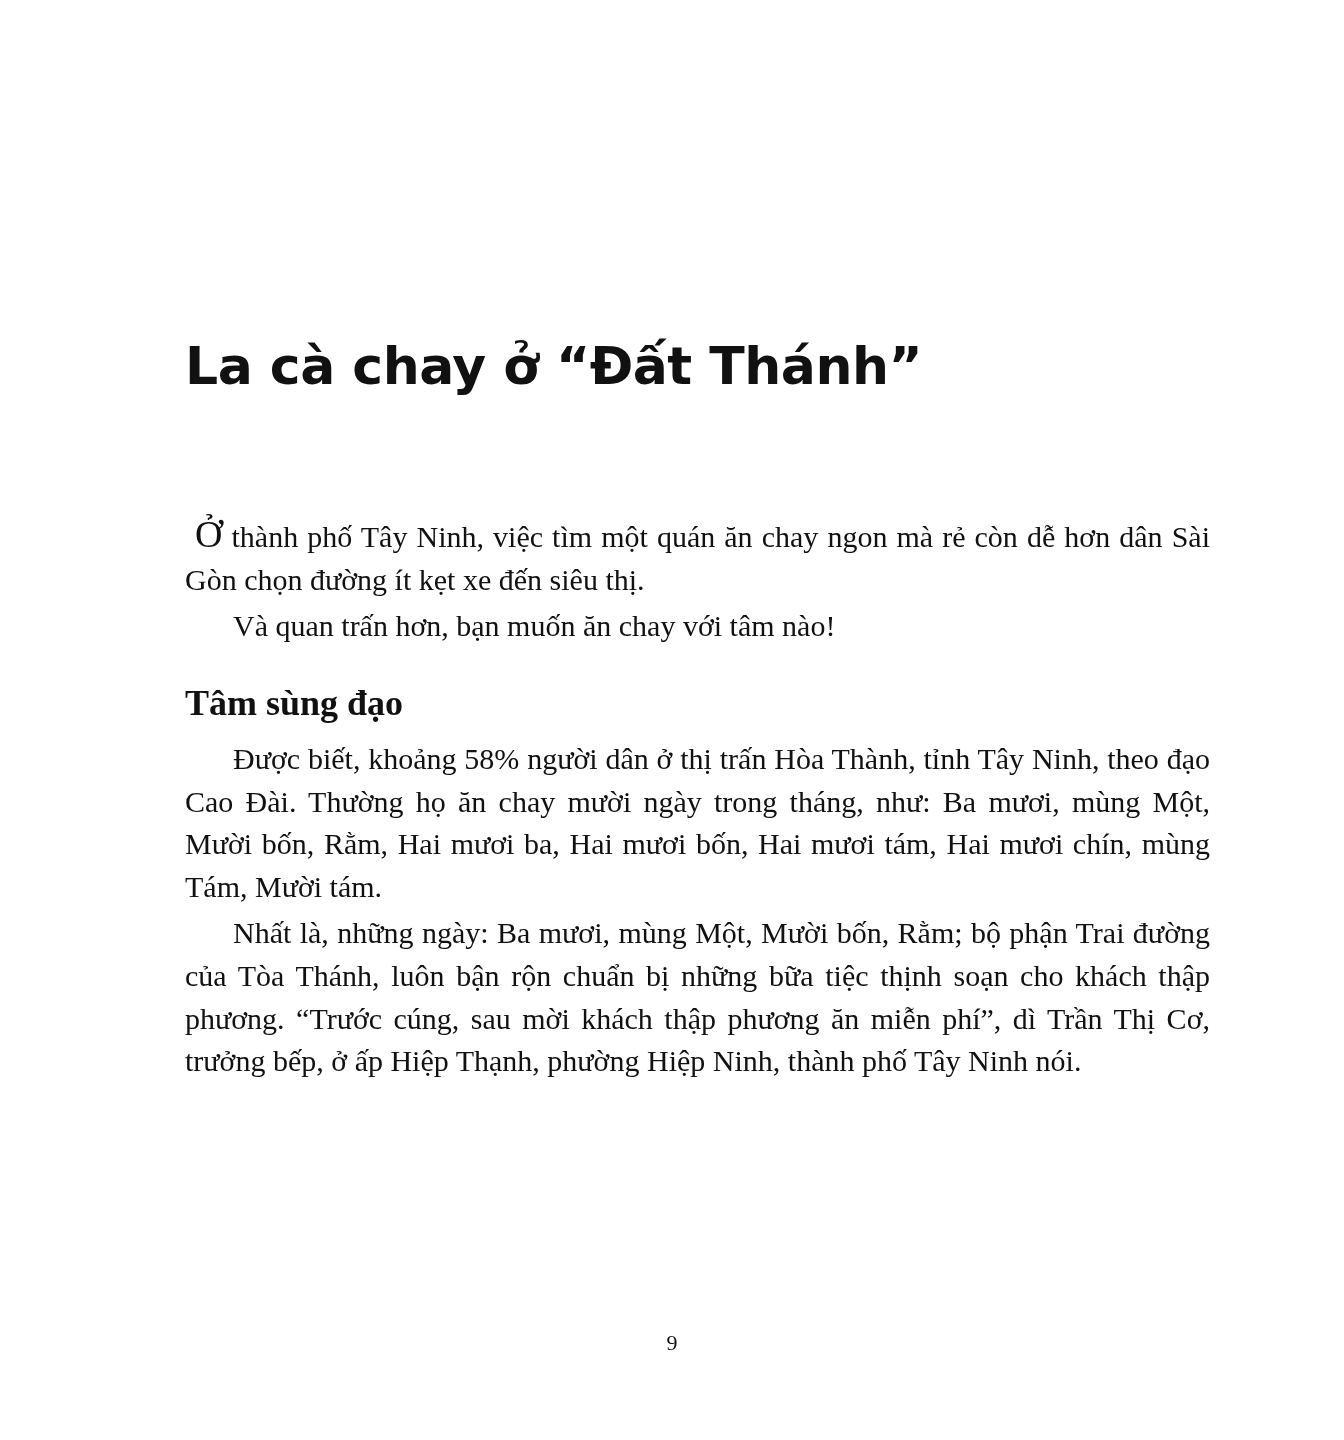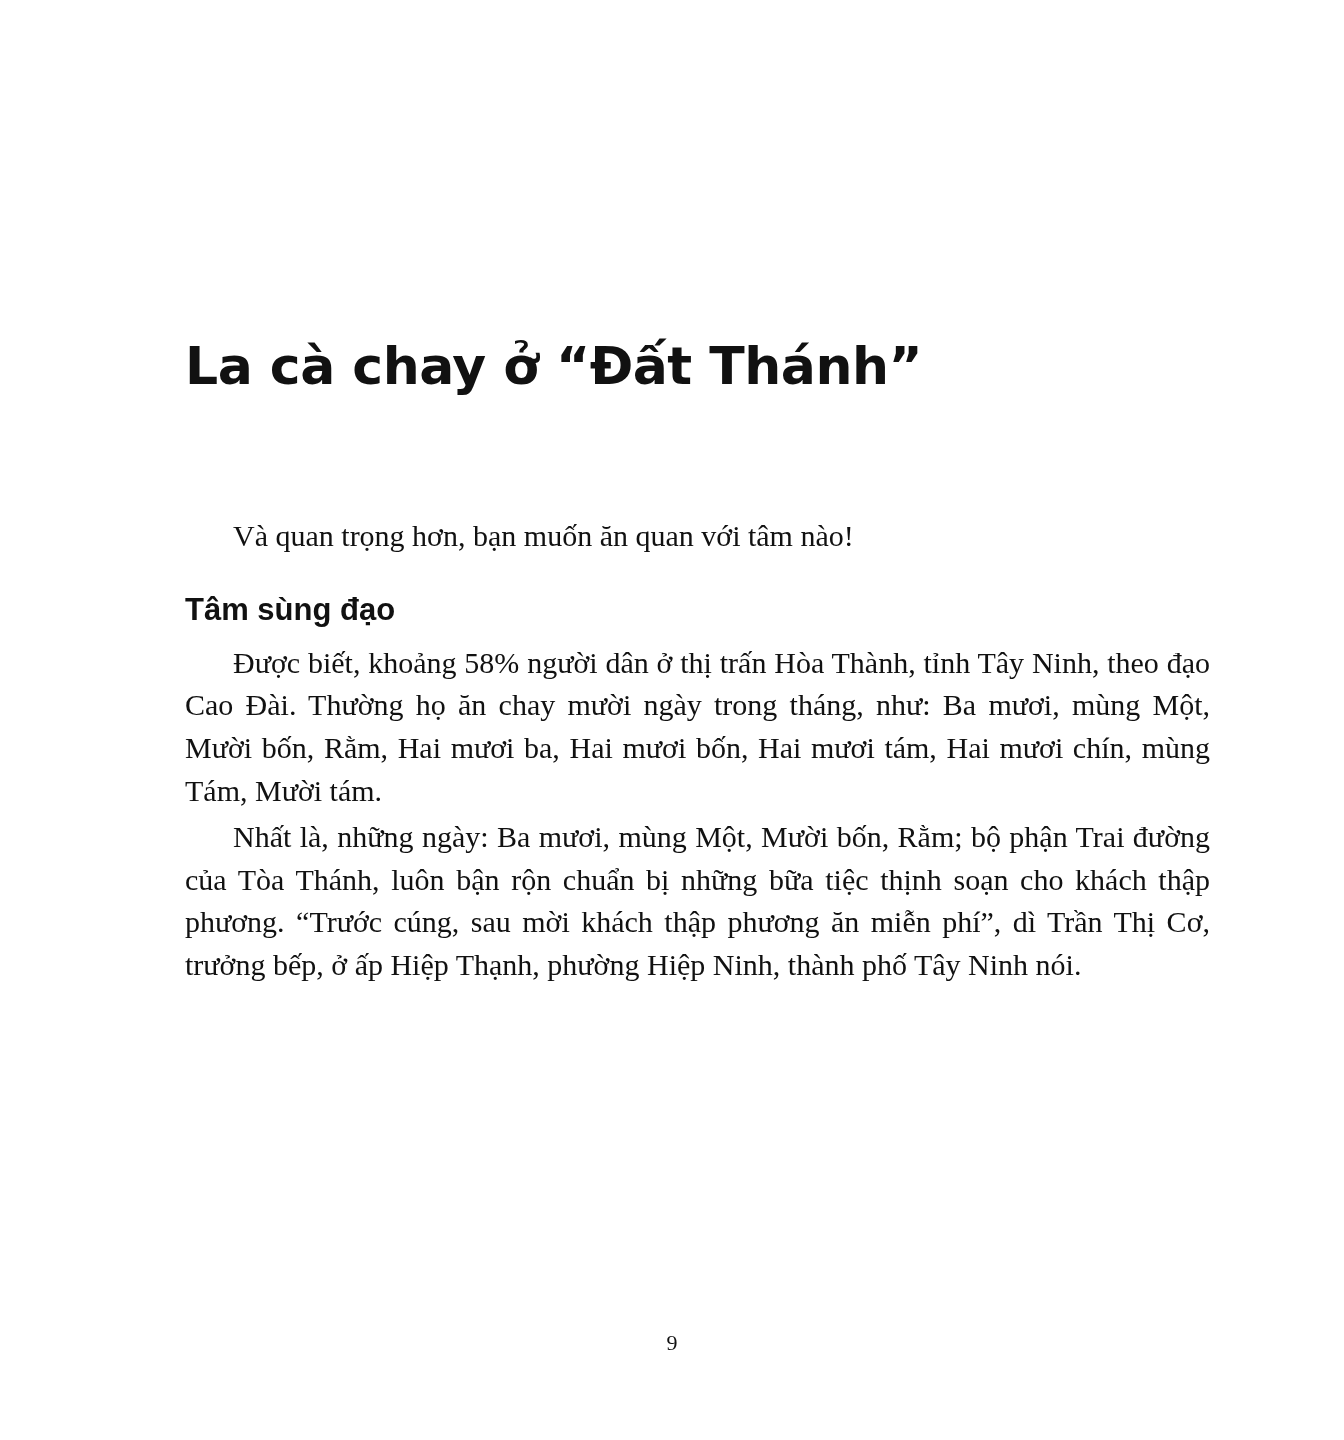--- a/index.html
+++ b/index.html
@@ -50,23 +50,23 @@
   }
   p.para.first .dropcap-lead {
     font-size: 38px;
     line-height: 1;
   }
   .lead-indent {
     display: inline-block;
     width: 10px;
   }
   h2.section-heading {
-    font-family: Liberation Sans, sans-serif;
+    font-family: Liberation Serif, serif;
     font-weight: bold;
-    font-size: 31px;
+    font-size: 36px;
     margin: 34px 0 14px 0;
     color: #111111;
   }
   .page-number {
     position: absolute;
     left: 0;
     right: 0;
     top: 1330px;
     text-align: center;
     font-family: "Liberation Serif", "DejaVu Serif", serif;
@@ -77,22 +77,25 @@
 </head>
 <body>
 
 <div class="page">
   <div class="content">
 
     <h1 class="chapter-title">La cà chay ở “Đất Thánh”</h1>
 
     <div class="body-block">
 
+      <p class="para first">
+        <span class="lead-indent"></span><span class="dropcap-lead">Ở</span><span> thành phố Tây Ninh, việc tìm một quán ăn chay ngon mà rẻ còn dễ hơn dân Sài Gòn chọn đường ít kẹt xe đến siêu thị.</span>
+      </p>
 
-      <p class="para">Và quan trọng hơn, bạn muốn ăn quan với tâm nào!</p>
+      <p class="para">Và quan trấn hơn, bạn muốn ăn chay với tâm nào!</p>
 
       <h2 class="section-heading">Tâm sùng đạo</h2>
 
       <p class="para">Được biết, khoảng 58% người dân ở thị trấn Hòa Thành, tỉnh Tây Ninh, theo đạo Cao Đài. Thường họ ăn chay mười ngày trong tháng, như: Ba mươi, mùng Một, Mười bốn, Rằm, Hai mươi ba, Hai mươi bốn, Hai mươi tám, Hai mươi chín, mùng Tám, Mười tám.</p>
 
       <p class="para">Nhất là, những ngày: Ba mươi, mùng Một, Mười bốn, Rằm; bộ phận Trai đường của Tòa Thánh, luôn bận rộn chuẩn bị những bữa tiệc thịnh soạn cho khách thập phương. “Trước cúng, sau mời khách thập phương ăn miễn phí”, dì Trần Thị Cơ, trưởng bếp, ở ấp Hiệp Thạnh, phường Hiệp Ninh, thành phố Tây Ninh nói.</p>
 
 
     </div>
   </div>

